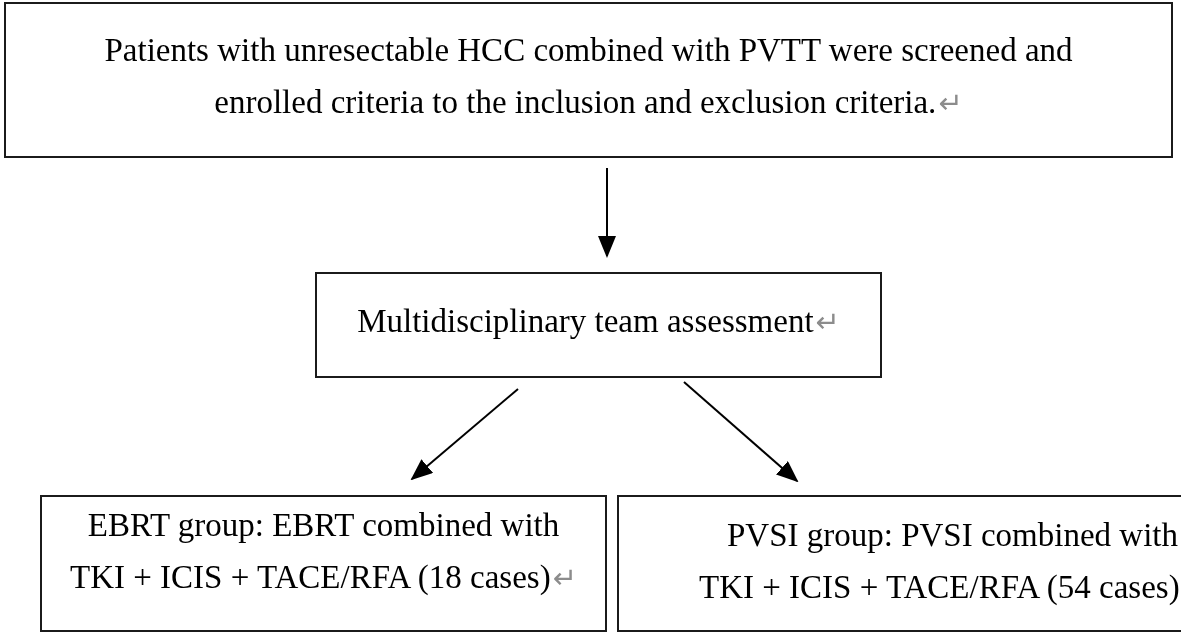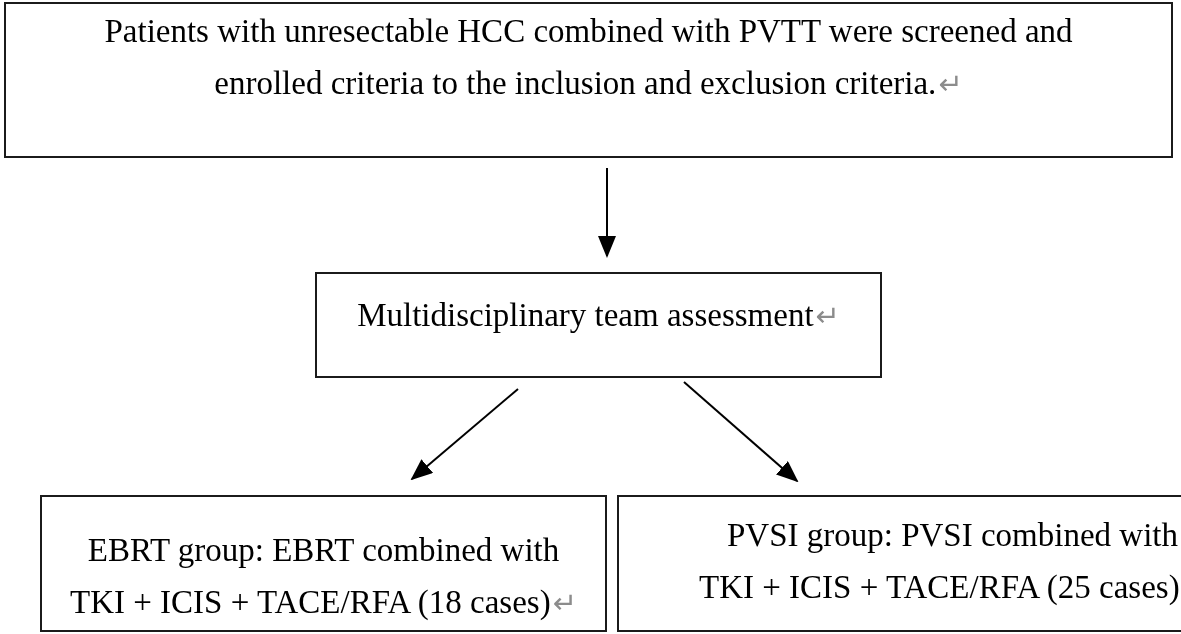--- a/index.html
+++ b/index.html
@@ -18,23 +18,23 @@
   }
   .flow-box {
     position: absolute;
     box-sizing: border-box;
     border: 2px solid #1b1b1b;
     background: #ffffff;
     text-align: center;
     font-size: 33px;
     line-height: 52px;
   }
-  .box-top    { left: 4px;   top: 2px;   width: 1169px; height: 156px; padding-top: 1px; }
-  .box-middle { left: 315px; top: 272px; width: 567px;  height: 106px; padding-top: 15px; }
-  .box-ebrt   { left: 40px;  top: 495px; width: 567px;  height: 137px; padding-top: 27px; }
+  .box-top    { left: 4px;   top: 2px;   width: 1169px; height: 156px; padding-top: 20px; }
+  .box-middle { left: 315px; top: 272px; width: 567px;  height: 106px; padding-top: 21px; }
+  .box-ebrt   { left: 40px;  top: 495px; width: 567px;  height: 137px; padding-top: 2px; }
   .box-pvsi   { left: 617px; top: 495px; width: 671px;  height: 137px; padding-top: 12px; }
   .return-mark {
     font-family: "DejaVu Sans", sans-serif;
     font-size: 29px;
     color: #8c8c8c;
     padding-left: 2px;
     vertical-align: baseline;
   }
   .arrow-layer {
     position: absolute;
@@ -77,21 +77,21 @@
     <div>
       <span>TKI + ICIS + TACE/RFA (18 cases)</span><span class="return-mark">↵</span>
     </div>
   </div>
 
   <div class="flow-box box-pvsi">
     <div>
       <span>PVSI group: PVSI combined with</span>
     </div>
     <div>
-      <span>TKI + ICIS + TACE/RFA (25 cases)</span><span class="return-mark">↵</span>
+      <span>TKI + ICIS + TACE/RFA (54 cases)</span><span class="return-mark">↵</span>
     </div>
   </div>
 
   <svg class="arrow-layer" viewBox="0 0 1181 634" xmlns="http://www.w3.org/2000/svg">
     <defs>
       <marker id="ah" markerWidth="11" markerHeight="9" refX="10" refY="4.5" orient="auto" markerUnits="strokeWidth">
         <path d="M0,0 L11,4.5 L0,9 z" fill="#000000"></path>
       </marker>
     </defs>
     <line class="arrow-line" x1="607" y1="168" x2="607" y2="256" marker-end="url(#ah)"></line>

